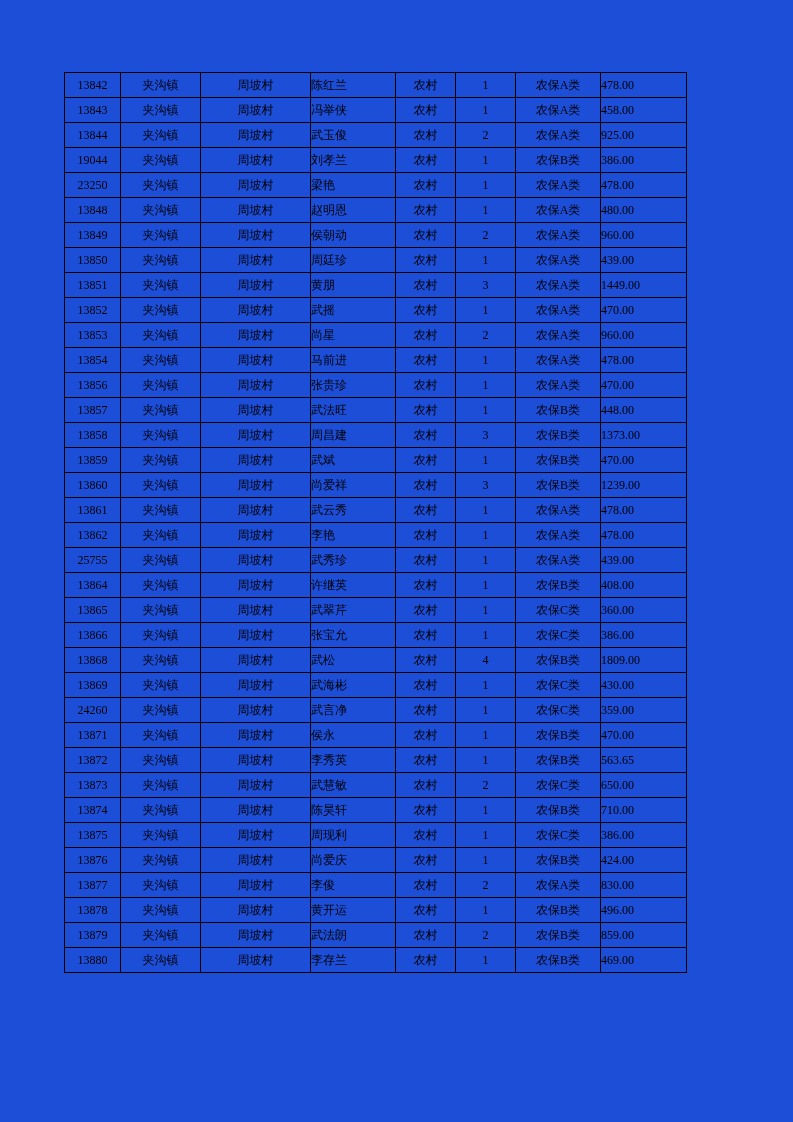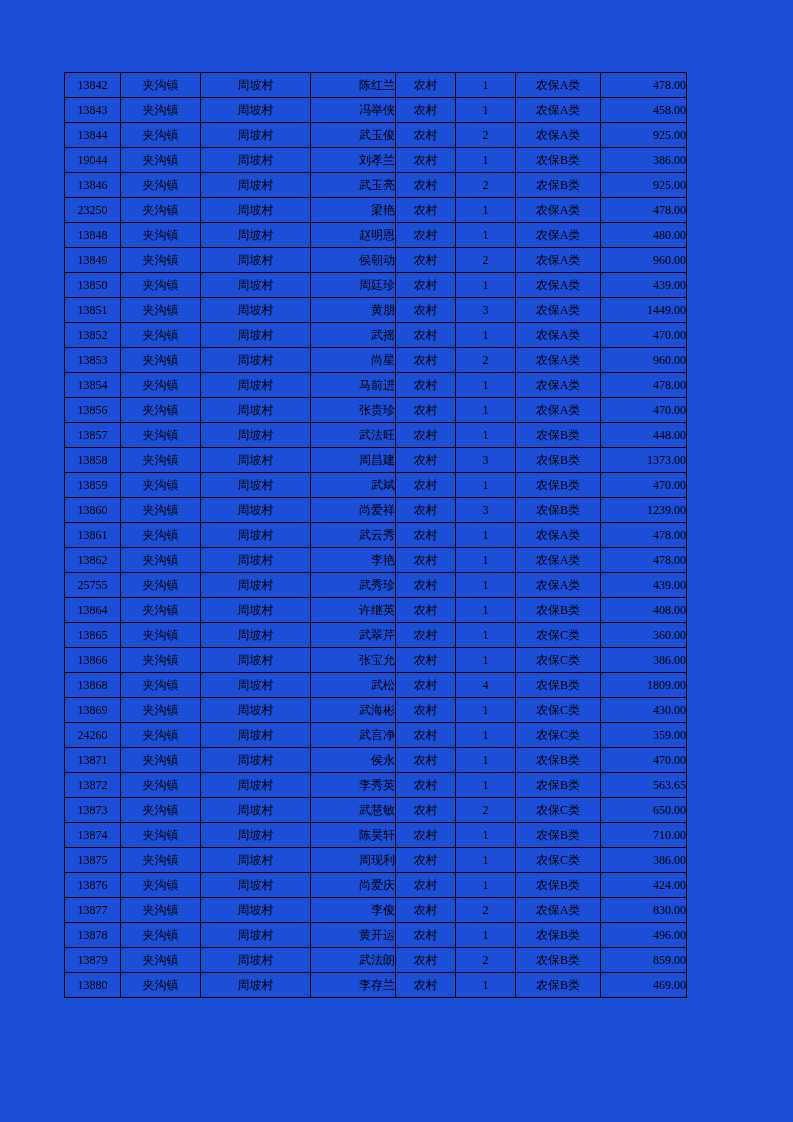--- a/index.html
+++ b/index.html
@@ -31,22 +31,22 @@
   table.data-table td {
     border: 1px solid #000000;
     height: 24px;
     font-size: 12px;
     line-height: 24px;
     padding: 0;
     overflow: hidden;
     white-space: nowrap;
   }
   td.c { text-align: center; }
-  td.l { text-align: right;  padding-left: 27px; }
-  td.r { text-align: right; padding-right: 25px; margin-top: 8px; }
+  td.l { text-align: left;  padding-left: 27px; }
+  td.r { padding-right: 25px; margin-top: 8px; }
 </style>
 </head>
 <body>
 
 <div class="page">
   <table class="data-table">
     <colgroup>
       <col style="width:56px">
       <col style="width:80px">
       <col style="width:110px">
@@ -91,30 +91,20 @@
           <td class="c">19044</td>
           <td class="c">夹沟镇</td>
           <td class="c">周坡村</td>
           <td class="l">刘孝兰</td>
           <td class="c">农村</td>
           <td class="c">1</td>
           <td class="c">农保B类</td>
           <td class="r">386.00</td>
         </tr>
         <tr>
-          <td class="c">13846</td>
-          <td class="c">夹沟镇</td>
-          <td class="c">周坡村</td>
-          <td class="l">武玉亮</td>
-          <td class="c">农村</td>
-          <td class="c">2</td>
-          <td class="c">农保B类</td>
-          <td class="r">925.00</td>
-        </tr>
-        <tr>
           <td class="c">23250</td>
           <td class="c">夹沟镇</td>
           <td class="c">周坡村</td>
           <td class="l">梁艳</td>
           <td class="c">农村</td>
           <td class="c">1</td>
           <td class="c">农保A类</td>
           <td class="r">478.00</td>
         </tr>
         <tr>

